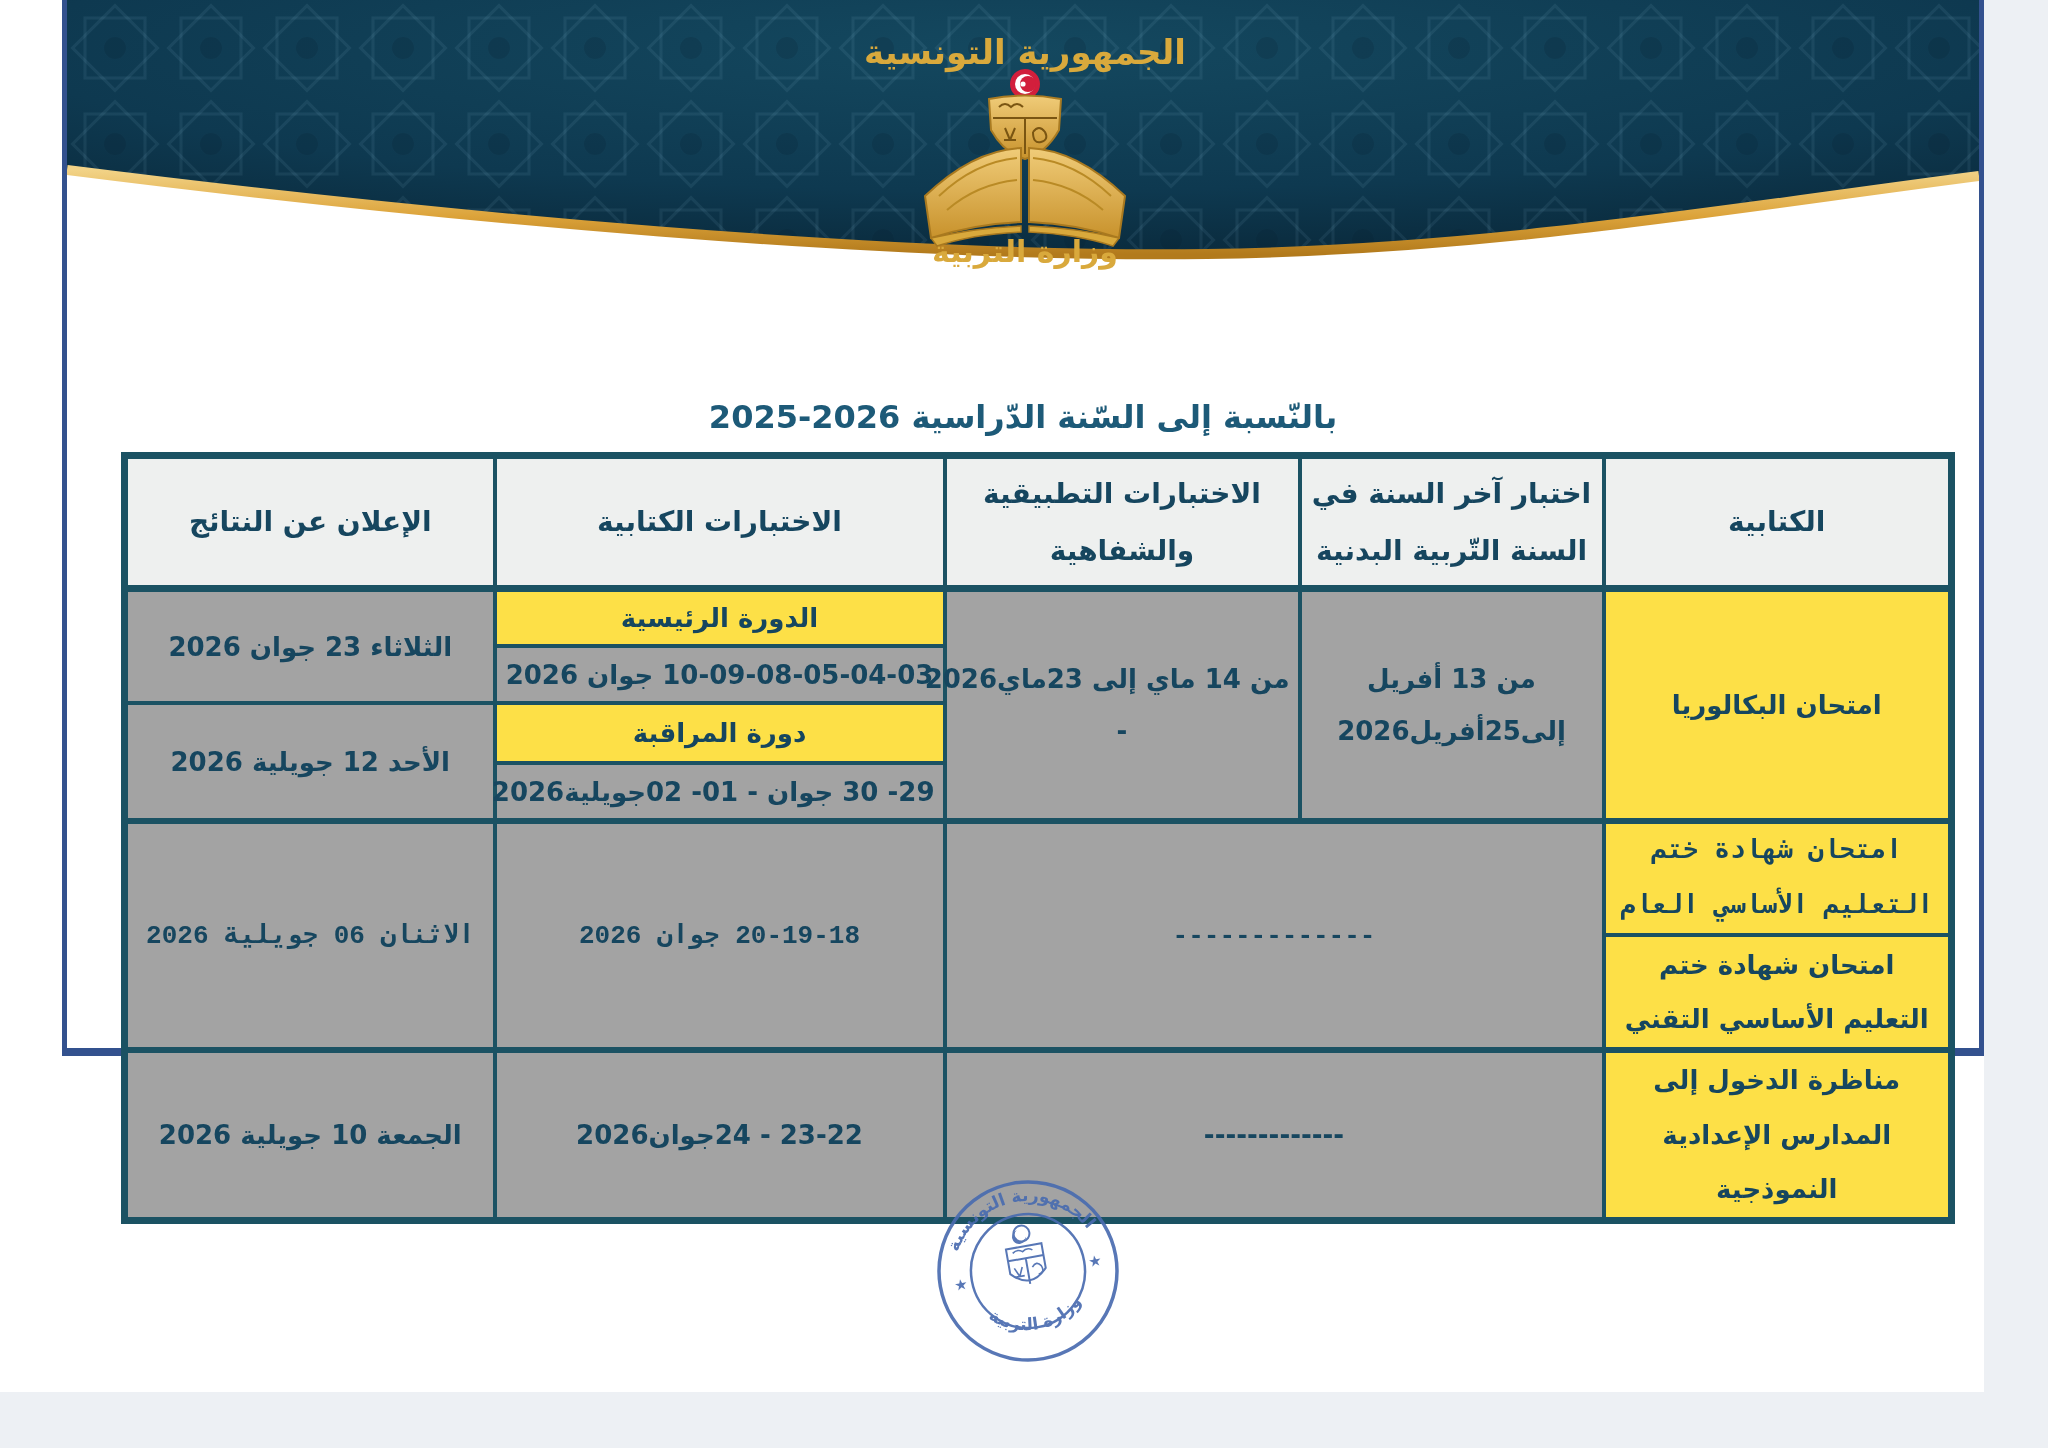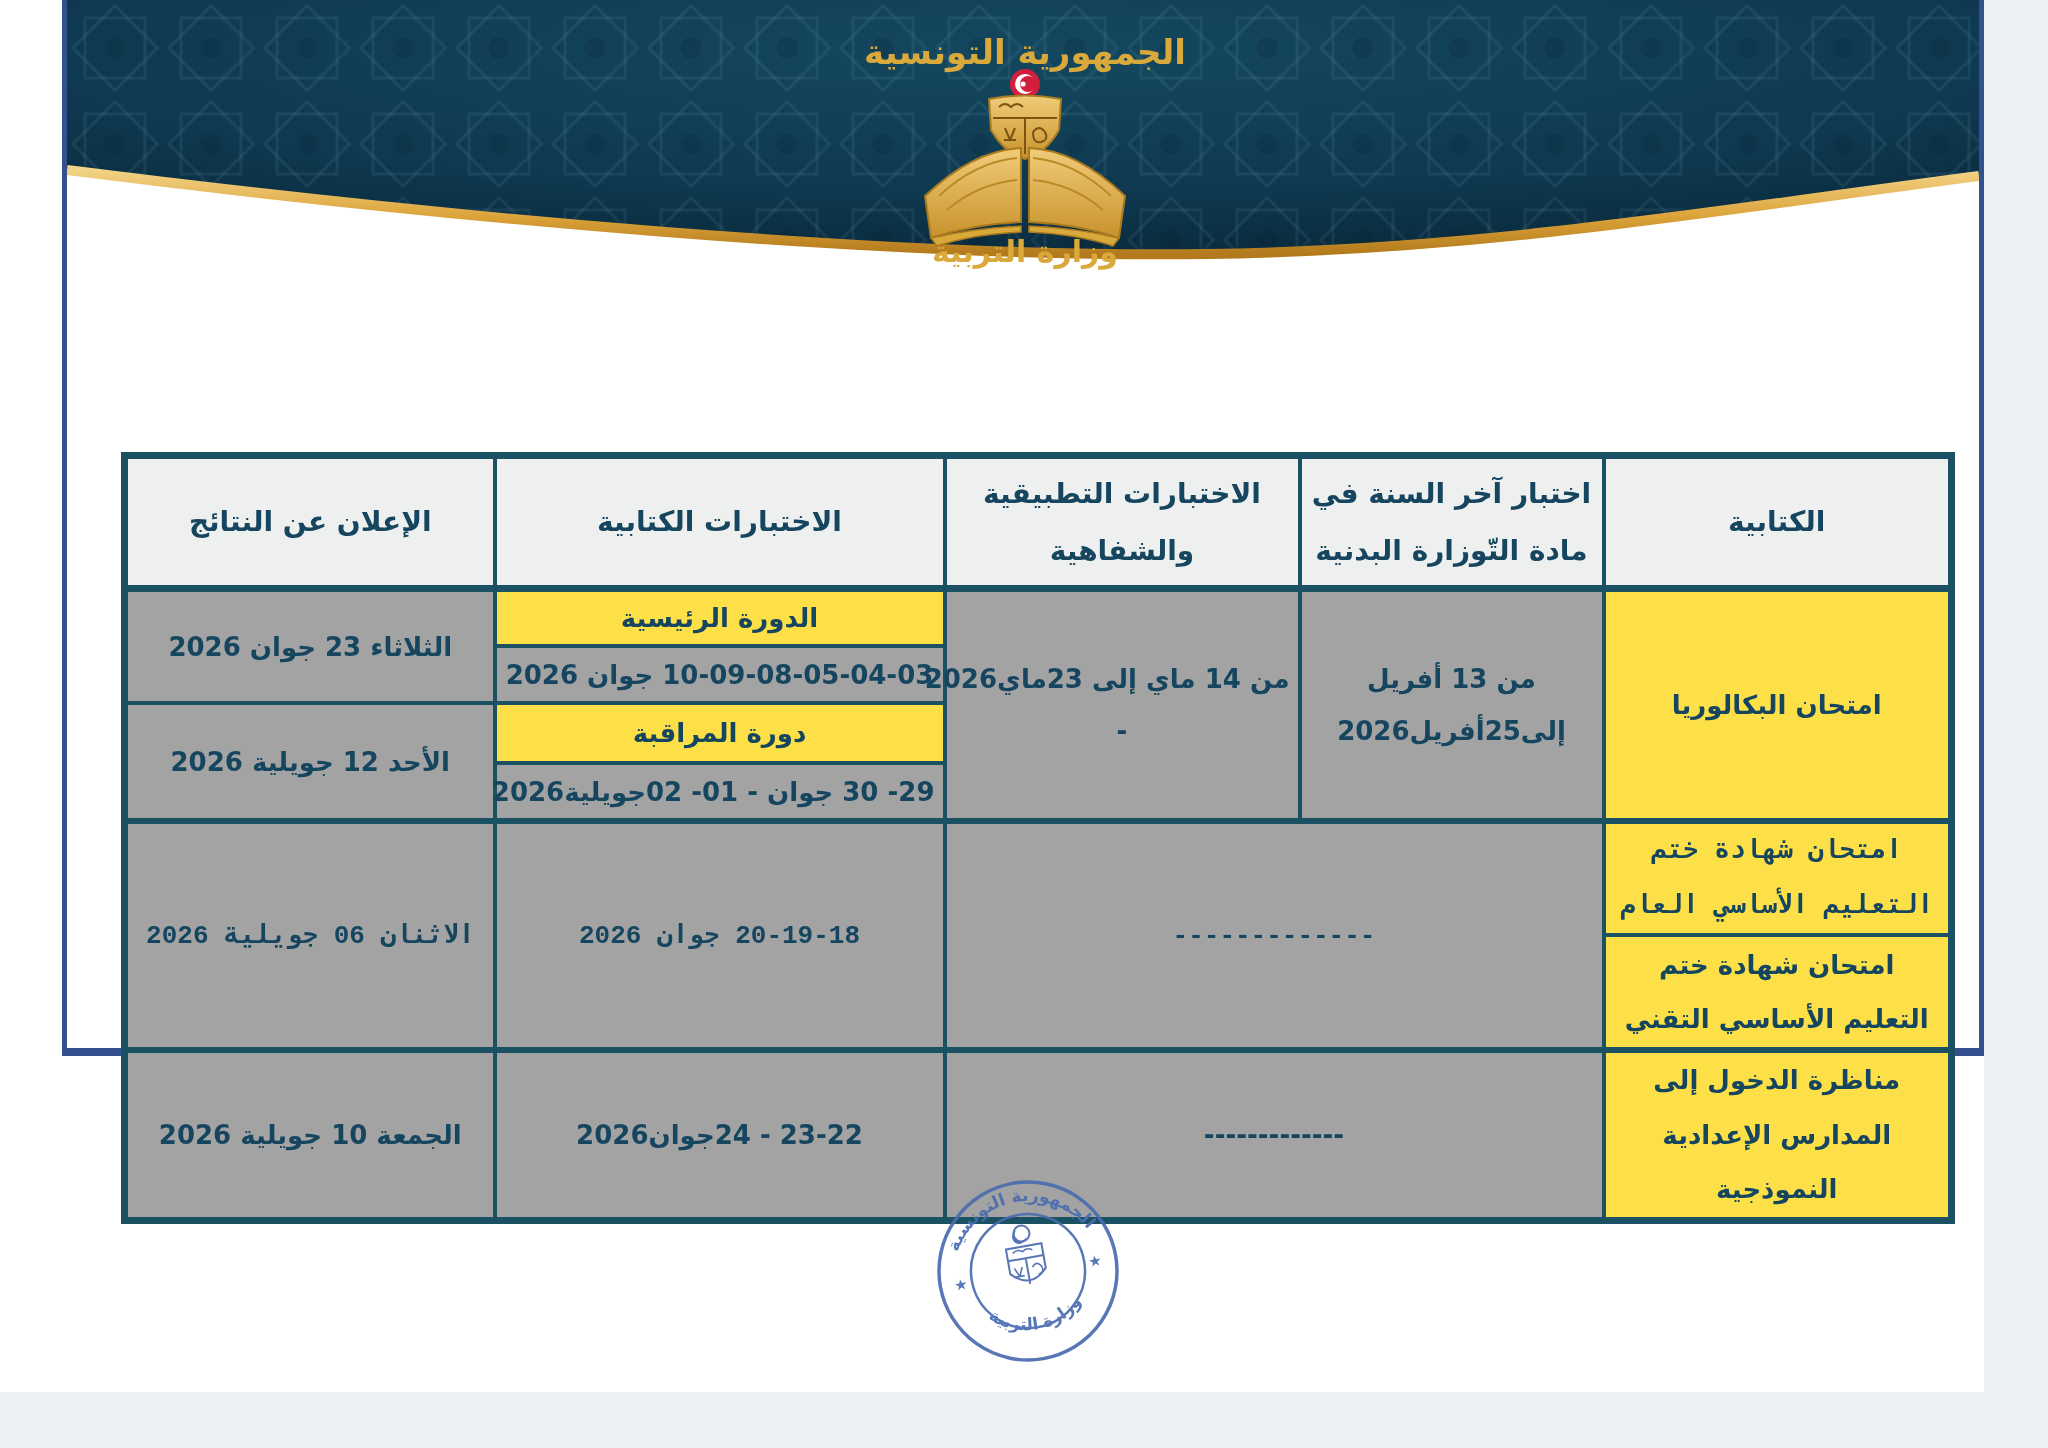--- a/index.html
+++ b/index.html
@@ -118,34 +118,35 @@
         <path d="M864 238 Q906 228 954 226 L954 232 Q906 234 870 246 Z" fill="#d9a93c" stroke="#a9791f" stroke-width="1.5"></path>
         <path d="M1052 238 Q1010 228 962 226 L962 232 Q1010 234 1046 246 Z" fill="#d9a93c" stroke="#a9791f" stroke-width="1.5"></path>
         <path d="M872 196 Q908 162 950 158 M880 210 Q910 184 950 180" stroke="#b98a25" stroke-width="2" fill="none"></path>
         <path d="M1044 196 Q1008 162 966 158 M1036 210 Q1006 184 966 180" stroke="#b98a25" stroke-width="2" fill="none"></path>
       </g>
 
       <text x="958" y="262" text-anchor="middle" font-size="30" font-weight="bold" fill="#d9a93c" direction="rtl">وزارة التربية</text>
     </g>
   </svg>
 
+  <div class="doc-subtitle">بالنّسبة إلى السّنة الدّراسية 2026-2025</div>
 
   <table class="cal">
     <colgroup>
       <col style="width:348px">
         <col style="width:304px">
         <col style="width:355px">
       <col style="width:450px">
         <col style="width:370px">
     </colgroup>
     <tbody>
       <tr class="h-head">
         <th>الكتابية</th>
         <th>اختبار آخر السنة في
-مادة التّوزارة البدنية</th>
+السنة التّربية البدنية</th>
         <th>الاختبارات التطبيقية
 والشفاهية</th>
         <th>الاختبارات الكتابية</th>
         <th>الإعلان عن النتائج</th>
       </tr>
 
       <tr class="h-r2">
         <td class="g wrap" rowspan="4">امتحان البكالوريا</td>
         <td rowspan="4">من 13 أفريل
 إلى25أفريل2026</td>

